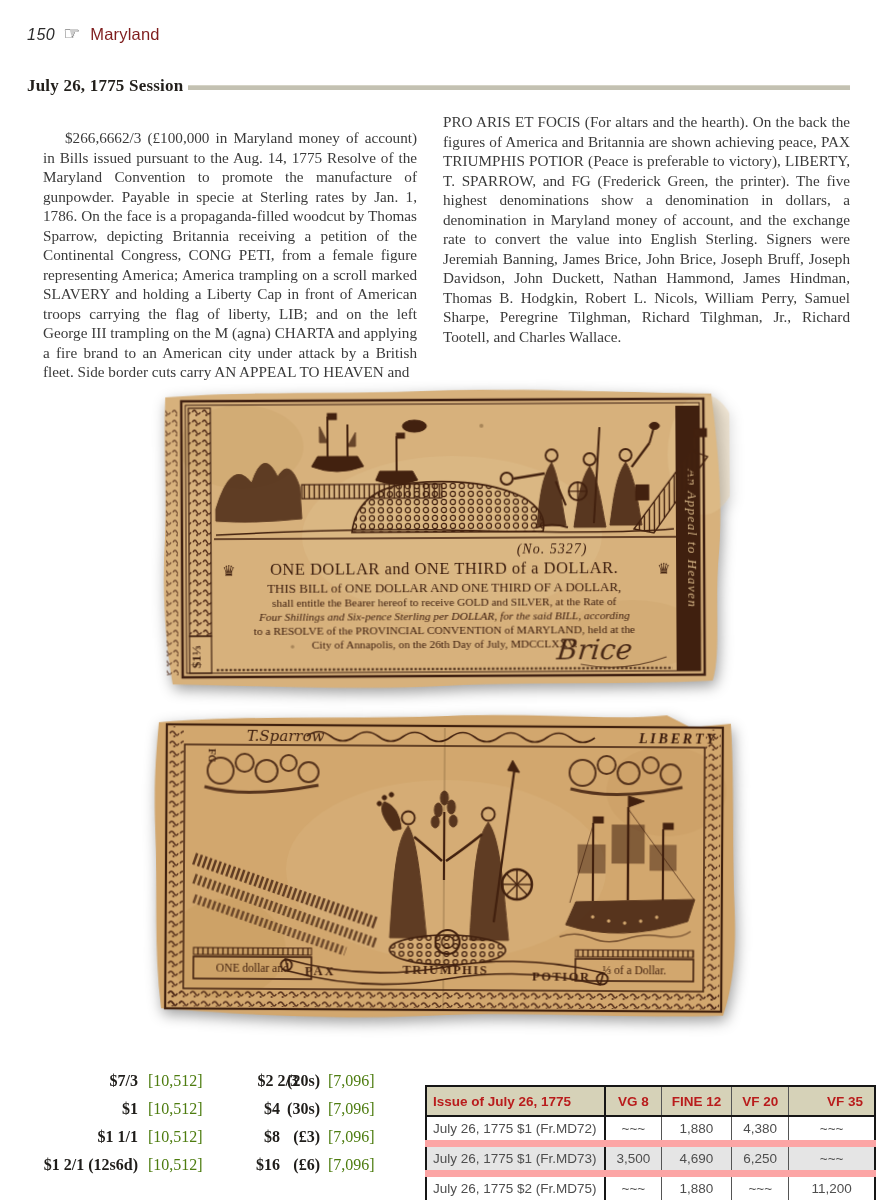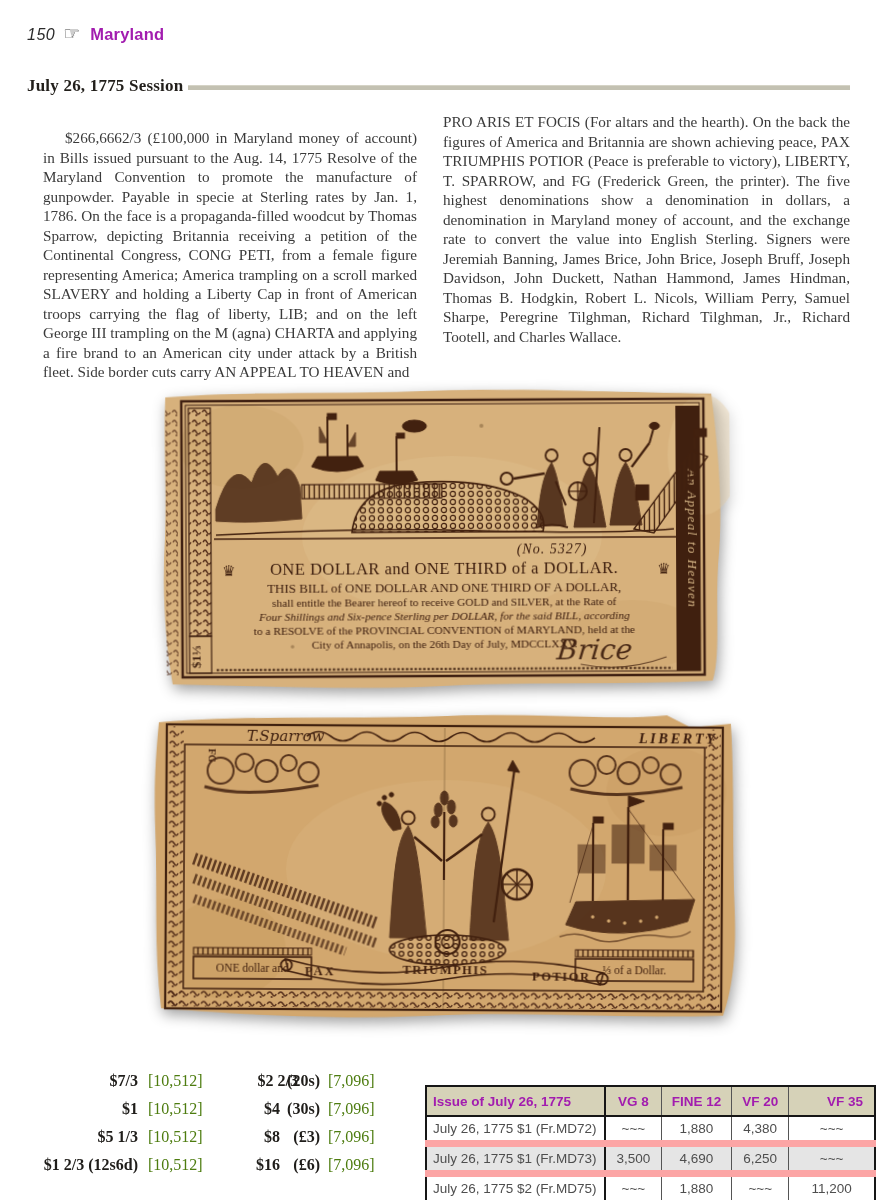--- a/index.html
+++ b/index.html
@@ -3,41 +3,41 @@
 <meta charset="utf-8">
 <style>
   html,body{margin:0;padding:0;background:#888;}
   #page{position:relative;width:876px;height:1200px;background:#ffffff;overflow:hidden;
         font-family:"Liberation Serif",serif;color:#3b3b3b;}
   .abs{position:absolute;}
   
   #hdr{left:27px;top:22px;font-family:"Liberation Sans",sans-serif;font-size:16px;color:#2b2b2b;}
   #hdr .pgnum{letter-spacing:.5px;font-style:italic;}
   #hdr .manicule{font-size:19px;margin:0 10px 0 8px;color:#444;}
-  #hdr .region{font-weight:bold;font-size:16.5px;color:#a21caf;letter-spacing:.2px;}
+  #hdr .region{font-weight:normal;font-size:16.5px;color:#7f1d1d;letter-spacing:.2px;}
   
   #session{left:27px;top:76px;font-size:17px;font-weight:bold;color:#221f1b;letter-spacing:.2px;}
   #rule{left:188px;top:85px;width:662px;height:4px;background:#c3c1b2;border-top:1px solid #d5d3c6;}
   
   .col{top:112px;font-size:15.2px;line-height:19.5px;text-align:justify;color:#3a3a3a;}
   #colL{left:27px;width:406px;}
   #colR{left:443px;width:407px;}
   #colL p{margin:16px;text-indent:22px;}
   #colR p{margin:0;}
   
   .note{filter:drop-shadow(2px 5px 7px rgba(0,0,0,.38));}
   #noteFace{left:152px;top:386px;transform:rotate(-0.3deg);}
   #noteBack{left:146px;top:710px;transform:rotate(0.35deg);}
   .den-lab{position:absolute;font-weight:bold;color:#1f1d1a;text-align:right;}
   .den-qty{position:absolute;color:#4d7c0f;text-align:left;}
   
   #ptable{left:425px;top:1085px;border-collapse:collapse;font-family:"Liberation Sans",sans-serif;
           font-size:13.5px;color:#4e4e4e;background:#fff;}
   #ptable td,#ptable th{border-right:1px solid #555;padding:2px 6px;white-space:nowrap;}
-  #ptable th{background:#d6d2b8;color:#a21caf;font-weight:bold;text-align:center;height:24px;
+  #ptable th{background:#d6d2b8;color:#b91c1c;font-weight:bold;text-align:center;height:24px;
              border-bottom:2px solid #161616;}
   #ptable th.tleft{text-align:left;}
   #ptable td{height:19px;text-align:center;border-bottom:7px solid #fca5a5;}
   #ptable td.tleft{text-align:left;}
   #ptable td.thick,#ptable th.thick{border-right:2px solid #161616;}
   #ptable td:last-child,#ptable th:last-child{border-right:none;}
   #ptable tr.alt td{background:#e5e5e5;}
   #ptable{border:2px solid #161616;}
   text{user-select:none;}
 </style>
@@ -304,23 +304,23 @@
       </g>
     </g>
   </svg>
 
   <div>
 
     <div class="abs den-lab" style="left:22px;top:1072px;width:116px;">$7/3</div>
     <div class="abs den-qty" style="left:148px;top:1072px;width:80px;">[10,512]</div>
     <div class="abs den-lab" style="left:22px;top:1100px;width:116px;">$1</div>
     <div class="abs den-qty" style="left:148px;top:1100px;width:80px;">[10,512]</div>
-    <div class="abs den-lab" style="left:22px;top:1128px;width:116px;">$5 1/3</div>
+    <div class="abs den-lab" style="left:22px;top:1128px;width:116px;">$1 1/1</div>
     <div class="abs den-qty" style="left:148px;top:1128px;width:80px;">[10,512]</div>
-    <div class="abs den-lab" style="left:22px;top:1156px;width:116px;">$1 2/3 (12s6d)</div>
+    <div class="abs den-lab" style="left:22px;top:1156px;width:116px;">$1 2/1 (12s6d)</div>
     <div class="abs den-qty" style="left:148px;top:1156px;width:80px;">[10,512]</div>
 
     <div class="abs den-lab" style="left:208px;top:1072px;width:90px;">$2 2/3</div>
     <div class="abs den-lab" style="left:282px;top:1072px;width:38px;">(20s)</div>
     <div class="abs den-qty" style="left:328px;top:1072px;width:80px;">[7,096]</div>
     <div class="abs den-lab" style="left:190px;top:1100px;width:90px;">$4</div>
     <div class="abs den-lab" style="left:282px;top:1100px;width:38px;">(30s)</div>
     <div class="abs den-qty" style="left:328px;top:1100px;width:80px;">[7,096]</div>
     <div class="abs den-lab" style="left:190px;top:1128px;width:90px;">$8</div>
     <div class="abs den-lab" style="left:282px;top:1128px;width:38px;">(£3)</div>

